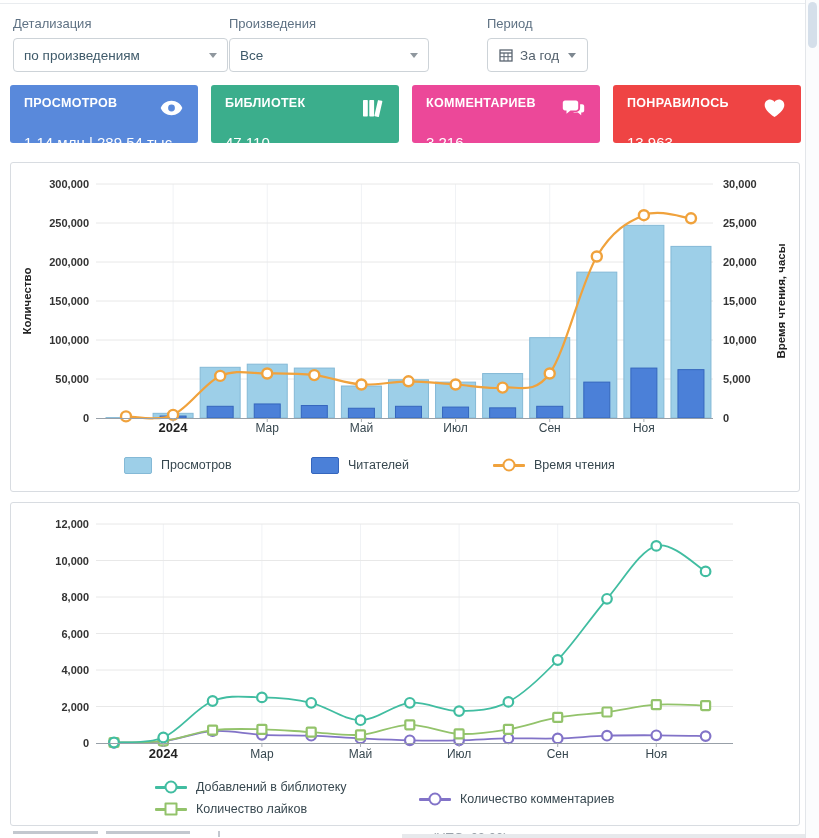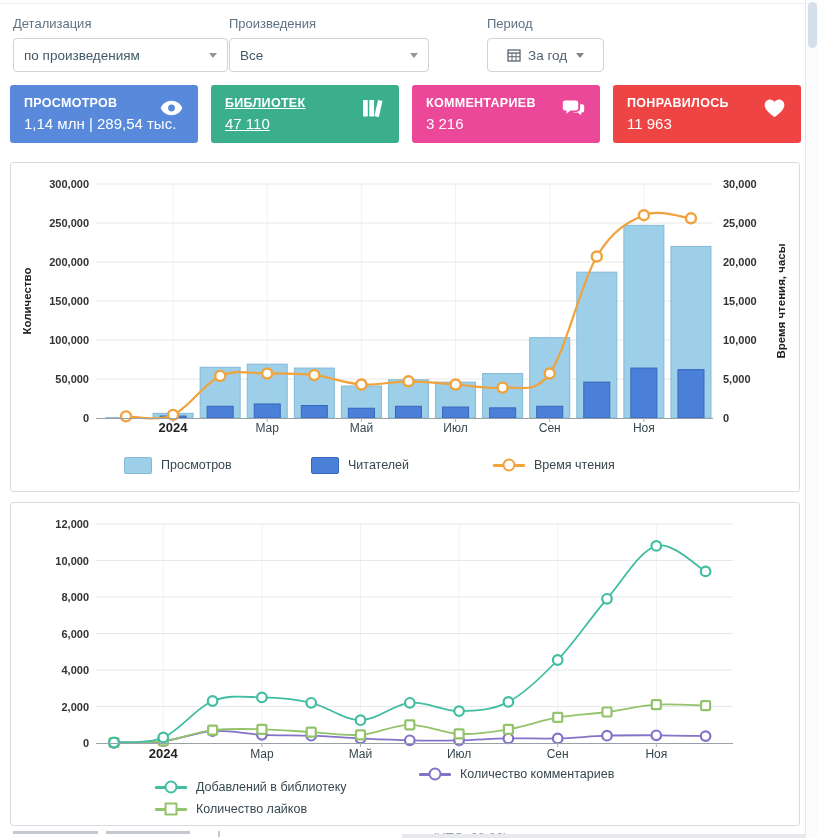--- a/index.html
+++ b/index.html
@@ -11,28 +11,28 @@
   
   .flabel{position:absolute;top:16px;font-size:13px;color:#5e7183}
   .sel{
     position:absolute;top:38px;height:34px;background:#fff;border:1px solid #cdd3d8;
     border-radius:4px;display:flex;align-items:center;padding:0 10px;font-size:13.5px;
     color:#3f5a6a;box-sizing:border-box;cursor:pointer;
   }
   .caret{width:0;height:0;border-left:4px solid transparent;border-right:4px solid transparent;
     border-top:5px solid #8f979e;margin-left:auto}
   .pbtn{position:absolute;top:38px;height:34px;border:1px solid #cdd3d8;border-radius:4px;
-    background:#fff;display:flex;align-items:center;gap:7px;padding:0 19px;font-size:13.5px;
+    background:#fff;display:flex;align-items:center;gap:7px;padding:0 11px;font-size:13.5px;
     color:#53606c;box-sizing:border-box;cursor:pointer}
   .pbtn .caret{margin-left:2px;border-top-color:#7d8790}
   
   .card{position:absolute;top:85px;width:188px;height:58px;border-radius:3px;color:#fff;
     padding:11px 14px;box-sizing:border-box}
   .card-title{font-size:12.5px;font-weight:700;letter-spacing:.3px}
-  .card-value{font-size:15px;margin-top:5px}
+  .card-value{font-size:15px;margin-top:24px}
   .card-icon{position:absolute;top:11px;right:13px;width:27px;height:24px}
   
   .panel{position:absolute;left:10px;width:788px;border:1px solid #d8dce1;border-radius:3px;background:#fff}
   #panel1{top:162px;height:328px}
   #panel2{top:502px;height:322px}
   svg.chart{display:block;font-family:"Liberation Sans",sans-serif}
   
   .lg-item{position:absolute;display:flex;align-items:center;gap:9px;font-size:12.5px;
     color:#37474f;height:18px;cursor:pointer;white-space:nowrap}
   .lg-box{width:28px;height:17px;border-radius:2px;border:1px solid transparent;box-sizing:border-box}
@@ -80,21 +80,21 @@
 </div>
 
 <div class="card" style="left: 10px; background: rgb(89, 137, 219);">
   <div class="card-title">ПРОСМОТРОВ</div>
   <div class="card-value">1,14 млн | 289,54 тыс.</div>
   <svg class="card-icon" viewBox="0 0 24 24">
     <path d="M12 4.8C7 4.8 2.9 7.7 1.2 12c1.7 4.3 5.8 7.2 10.8 7.2s9.1-2.9 10.8-7.2C21.1 7.7 17 4.8 12 4.8z" fill="#fff"></path>
     <circle cx="12" cy="12" r="3.4" fill="#5989db"></circle>
   </svg>
 </div>
-<div class="card" style="left: 211px; background: rgb(59, 174, 140); text-decoration: underline;">
+<div class="card" style="left: 211px; background: rgb(59, 174, 140);">
   <div class="card-title">БИБЛИОТЕК</div>
   <div class="card-value">47 110</div>
   <svg class="card-icon" viewBox="0 0 24 24">
     <g fill="#fff">
       <rect x="2.5" y="4" width="4.8" height="16.5" rx="0.7"></rect>
       <rect x="8.8" y="4" width="4.8" height="16.5" rx="0.7"></rect>
       <rect x="15.6" y="4.3" width="4.6" height="16.5" rx="0.7" transform="rotate(13 17.9 12.5)"></rect>
     </g>
   </svg>
 </div>
@@ -103,21 +103,21 @@
   <div class="card-value">3 216</div>
   <svg class="card-icon" viewBox="0 0 24 24">
     <g fill="#fff">
       <path d="M3.5 4.5h11c1.2 0 2.2 1 2.2 2.2v5.6c0 1.2-1 2.2-2.2 2.2H9l-4 3.2v-3.2H3.5c-1.2 0-2.2-1-2.2-2.2V6.7c0-1.2 1-2.2 2.2-2.2z"></path>
       <path d="M18.6 8.2h2.1c1.1 0 2 .9 2 2v4.4c0 1.1-.9 2-2 2h-1v2.6l-3.3-2.6h-3.1c-.6 0-1.2-.3-1.6-.7h3.3c2 0 3.6-1.6 3.6-3.6V8.2z"></path>
     </g>
   </svg>
 </div>
 <div class="card" style="left: 613px; background: #ef4444;">
   <div class="card-title">ПОНРАВИЛОСЬ</div>
-  <div class="card-value">11 963</div>
+  <div class="card-value">13 963</div>
   <svg class="card-icon" viewBox="0 0 24 24">
     <path fill="#fff" d="M12 21C5.4 16.3 2.2 12.6 2.2 8.9 2.2 6 4.6 3.6 7.5 3.6c1.8 0 3.4.9 4.5 2.3 1.1-1.4 2.7-2.3 4.5-2.3 2.9 0 5.3 2.4 5.3 5.3 0 3.7-3.2 7.4-9.8 12.1z"></path>
   </svg>
 </div>
 
 <div class="panel" id="panel1">
   <svg class="chart" id="svg1" width="786" height="292">
       <line x1="162.07999999999998" x2="162.07999999999998" y1="21" y2="255" stroke="#f0f2f5"></line>
       <line x1="256.24" x2="256.24" y1="21" y2="255" stroke="#f0f2f5"></line>
       <line x1="350.4" x2="350.4" y1="21" y2="255" stroke="#f0f2f5"></line>
@@ -294,21 +294,21 @@
       <text x="546.7" y="255" text-anchor="middle" font-size="12" font-weight="400" fill="#37474f">Сен</text>
       <text x="645.3" y="255" text-anchor="middle" font-size="12" font-weight="400" fill="#37474f">Ноя</text>
     </svg>
   <div>
     <div class="lg-item" style="left:144px;top:275px">
       <span class="lg-line" style="background: rgb(65, 189, 161);">
           <span class="lg-dot" style="border-color: rgb(65, 189, 161);"></span>
         </span>
       <span>Добавлений в библиотеку</span>
     </div>
-    <div class="lg-item" style="left:408px;top:262px">
+    <div class="lg-item" style="left:408px;top:287px">
       <span class="lg-line" style="background: rgb(130, 115, 200);">
           <span class="lg-dot" style="border-color: rgb(130, 115, 200);"></span>
         </span>
       <span>Количество комментариев</span>
     </div>
     <div class="lg-item" style="left:144px;top:297px">
       <span class="lg-line" style="background: rgb(147, 195, 107);">
           <span class="lg-dot lg-sq" style="border-color: rgb(147, 195, 107);"></span>
         </span>
       <span>Количество лайков</span>

